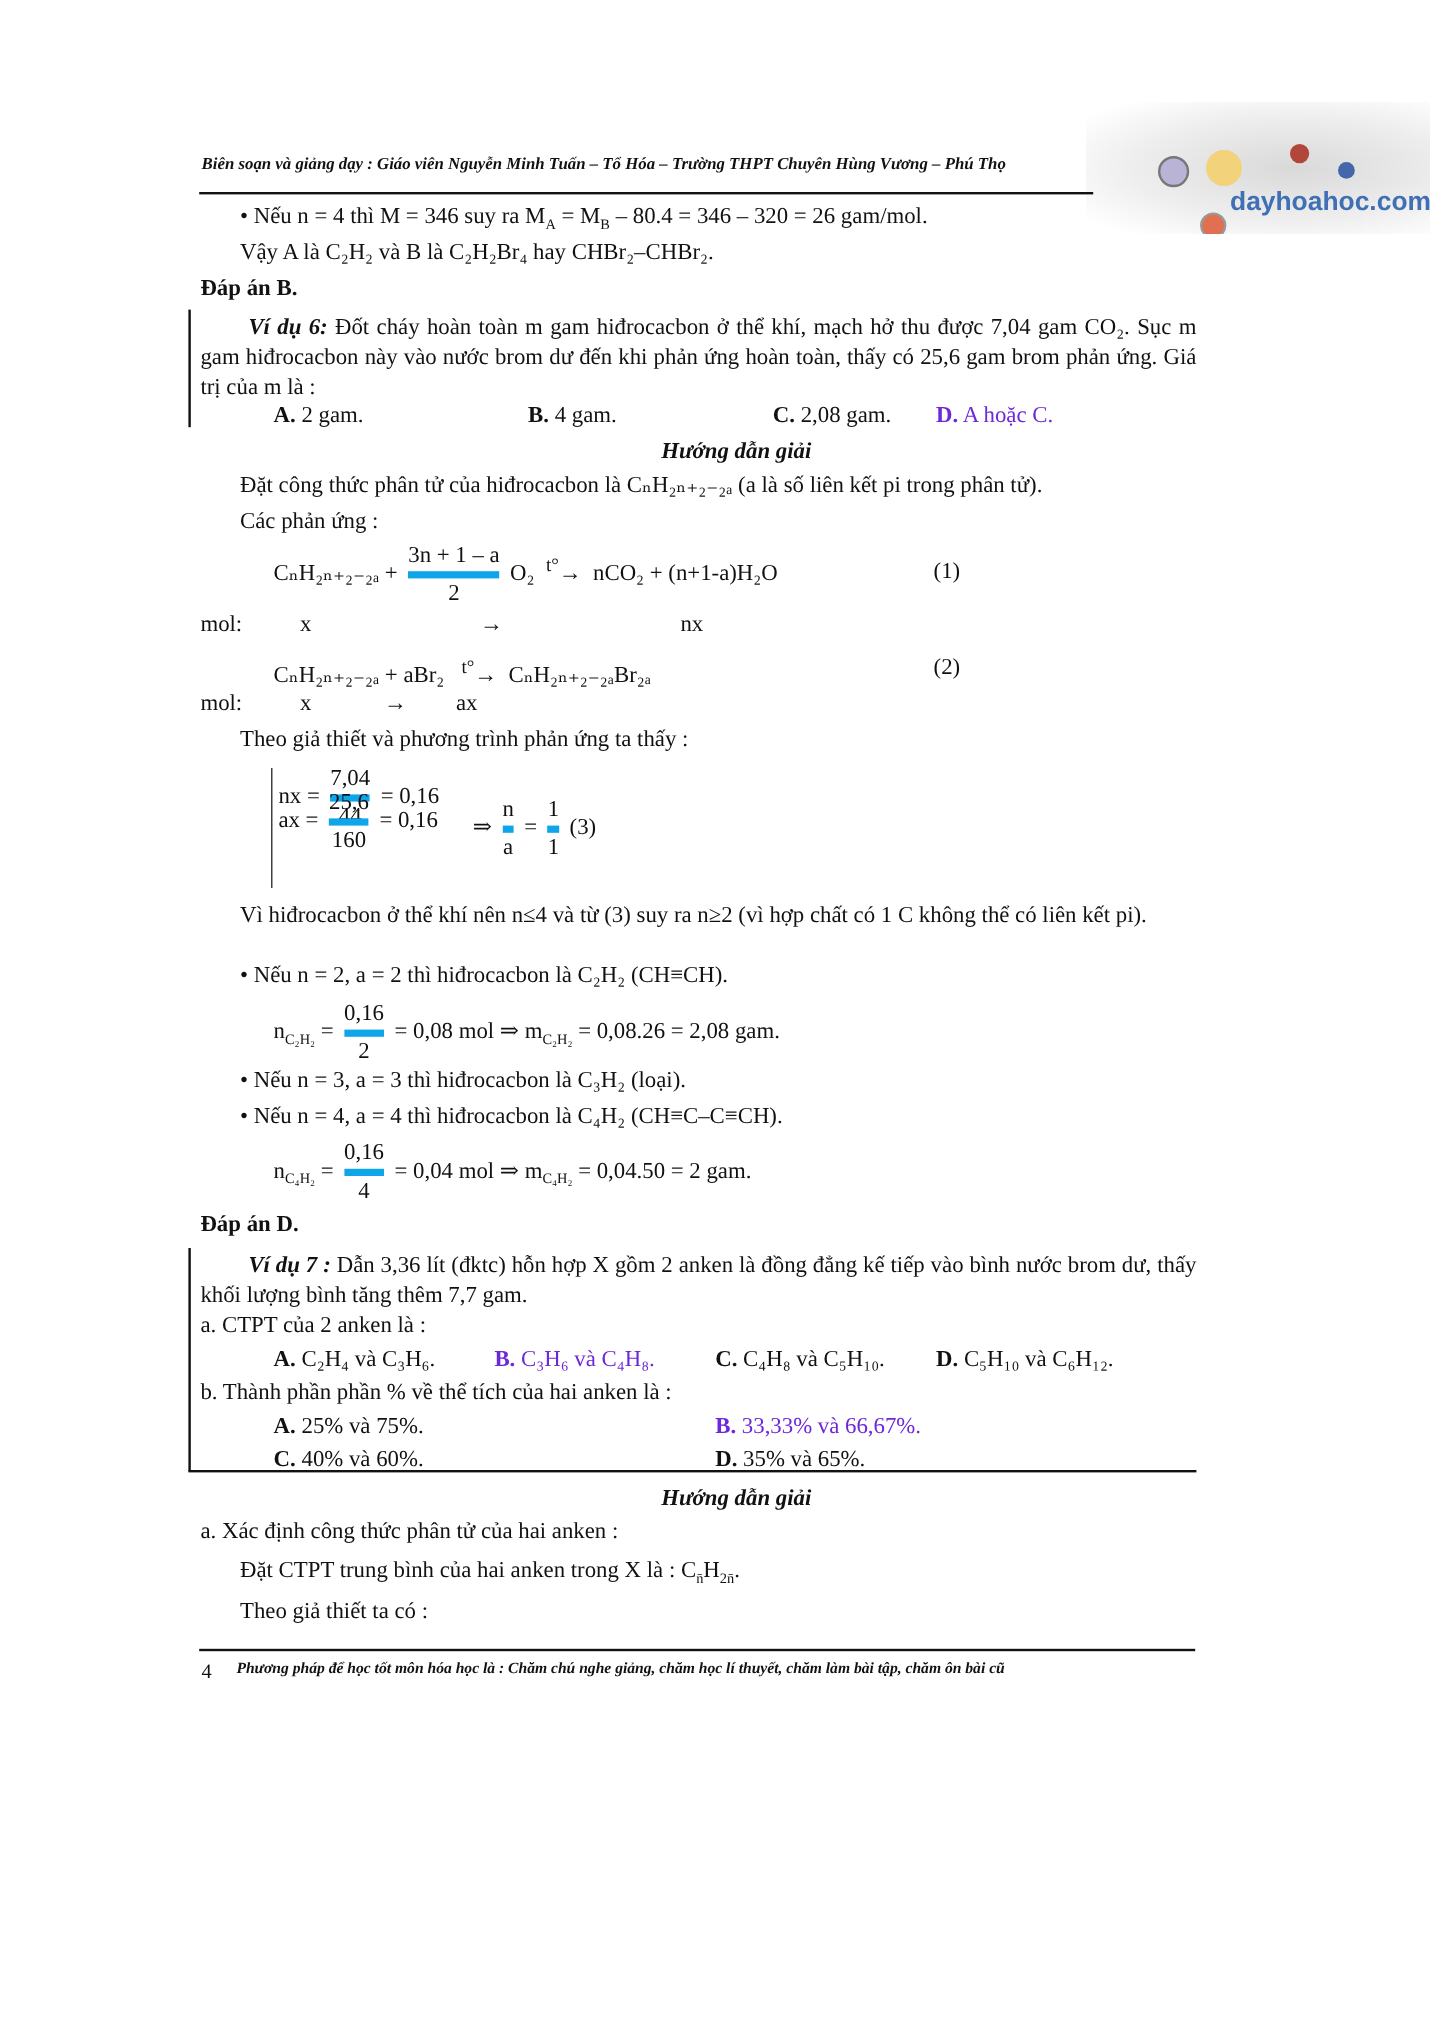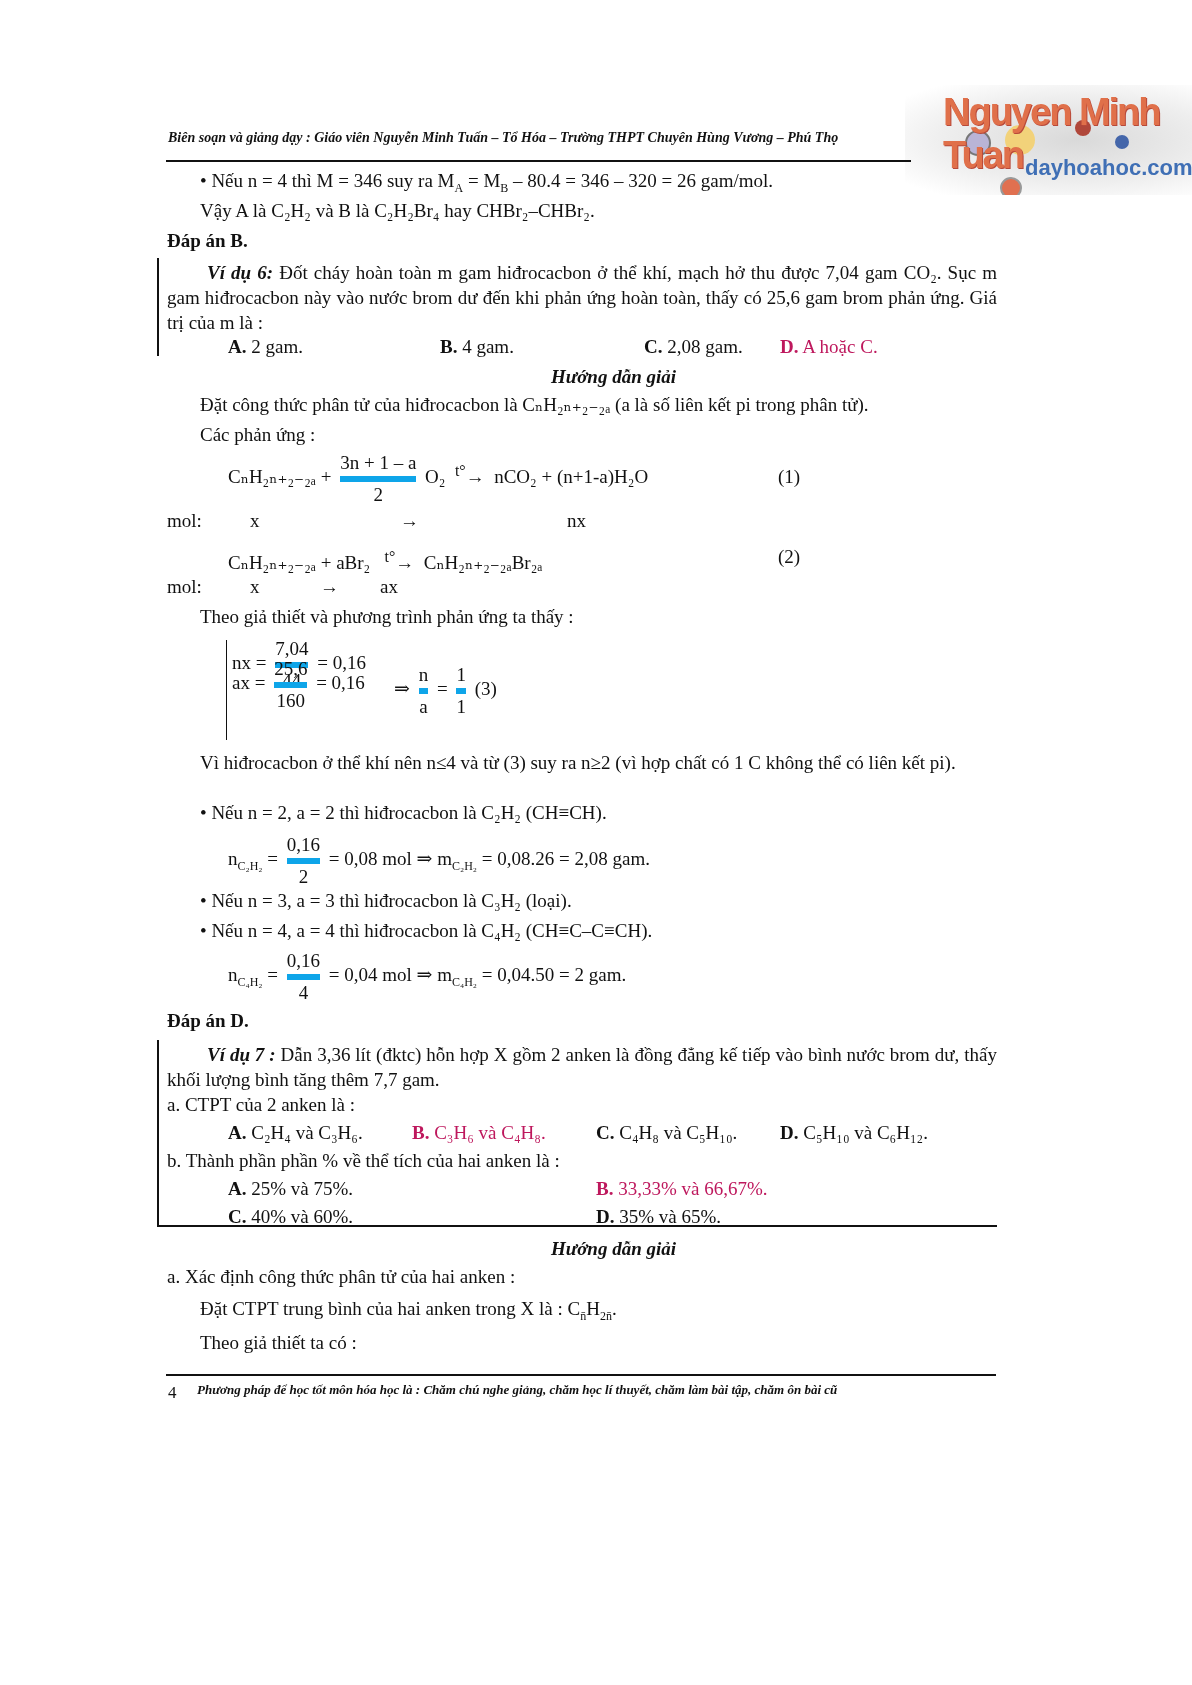--- a/index.html
+++ b/index.html
@@ -2,21 +2,21 @@
 <html><head>
 <meta charset="utf-8">
 <style>
   html, body { margin:0; padding:0; background:#ffffff; }
   body { width:1192px; height:1685px; position:relative; overflow:hidden;
          font-family:"Liberation Serif", "DejaVu Serif", serif; color:#111; }
   .abs { position:absolute; white-space:nowrap; }
   .t { font-size:19px; line-height:22px; }
   .it { font-style:italic;margin-left:40px; }
   .b { font-weight:bold; }
-  .red { color:#be185d; }
+  .red { color:#6d28d9; }
   .hdr { font-size:14px; font-style:italic; font-weight:bold; }
   .rule { position:absolute; background:#111; }
   .vbar { position:absolute; width:2px; background:#111; }
   .frac { display:inline-block; vertical-align:middle; text-align:center; margin:0 4px; }
   .frac span { display:block; line-height:26px; }
   .frac .num { border-bottom:6px solid #0ea5e9; }
   sub { font-size:12px; }
   .logo { position:absolute; left:905px; top:85px; width:287px; height:110px;
           background:radial-gradient(ellipse at 60% 50%, #d9d9d9 0%, #eeeeee 55%, #ffffff 90%);
           overflow:hidden; }
@@ -29,21 +29,20 @@
 </style>
 </head>
 <body>
 
 <div class="logo">
   <div class="ball" style="left:60px;top:45px;width:22px;height:22px;background:#b9b4d6;border:2px solid #777;"></div>
   <div class="ball" style="left:100px;top:40px;width:30px;height:30px;background:#f2d27a;"></div>
   <div class="ball" style="left:170px;top:35px;width:16px;height:16px;background:#b0473a;"></div>
   <div class="ball" style="left:210px;top:50px;width:14px;height:14px;background:#4466aa;"></div>
   <div class="ball" style="left:95px;top:92px;width:18px;height:18px;background:#e07050;border:2px solid #999;"></div>
-  <div class="name">Nguyen Minh Tuan</div>
   <div class="site">dayhoahoc.com</div>
 </div>
 
 <div class="abs hdr" style="left:168px;top:130px;">Biên soạn và giảng dạy : Giáo viên Nguyễn Minh Tuấn – Tổ Hóa – Trường THPT Chuyên Hùng Vương – Phú Thọ</div>
 <div class="rule" style="left:166px;top:160px;width:745px;height:2px;"></div>
 
 <div class="abs t" style="left:200px;top:170px;">
   <span>• Nếu n = 4 thì M = 346 suy ra M</span><sub>A</sub>
   <span>= M</span><sub>B</sub>
   <span>– 80.4 = 346 – 320 = 26 gam/mol.</span>

